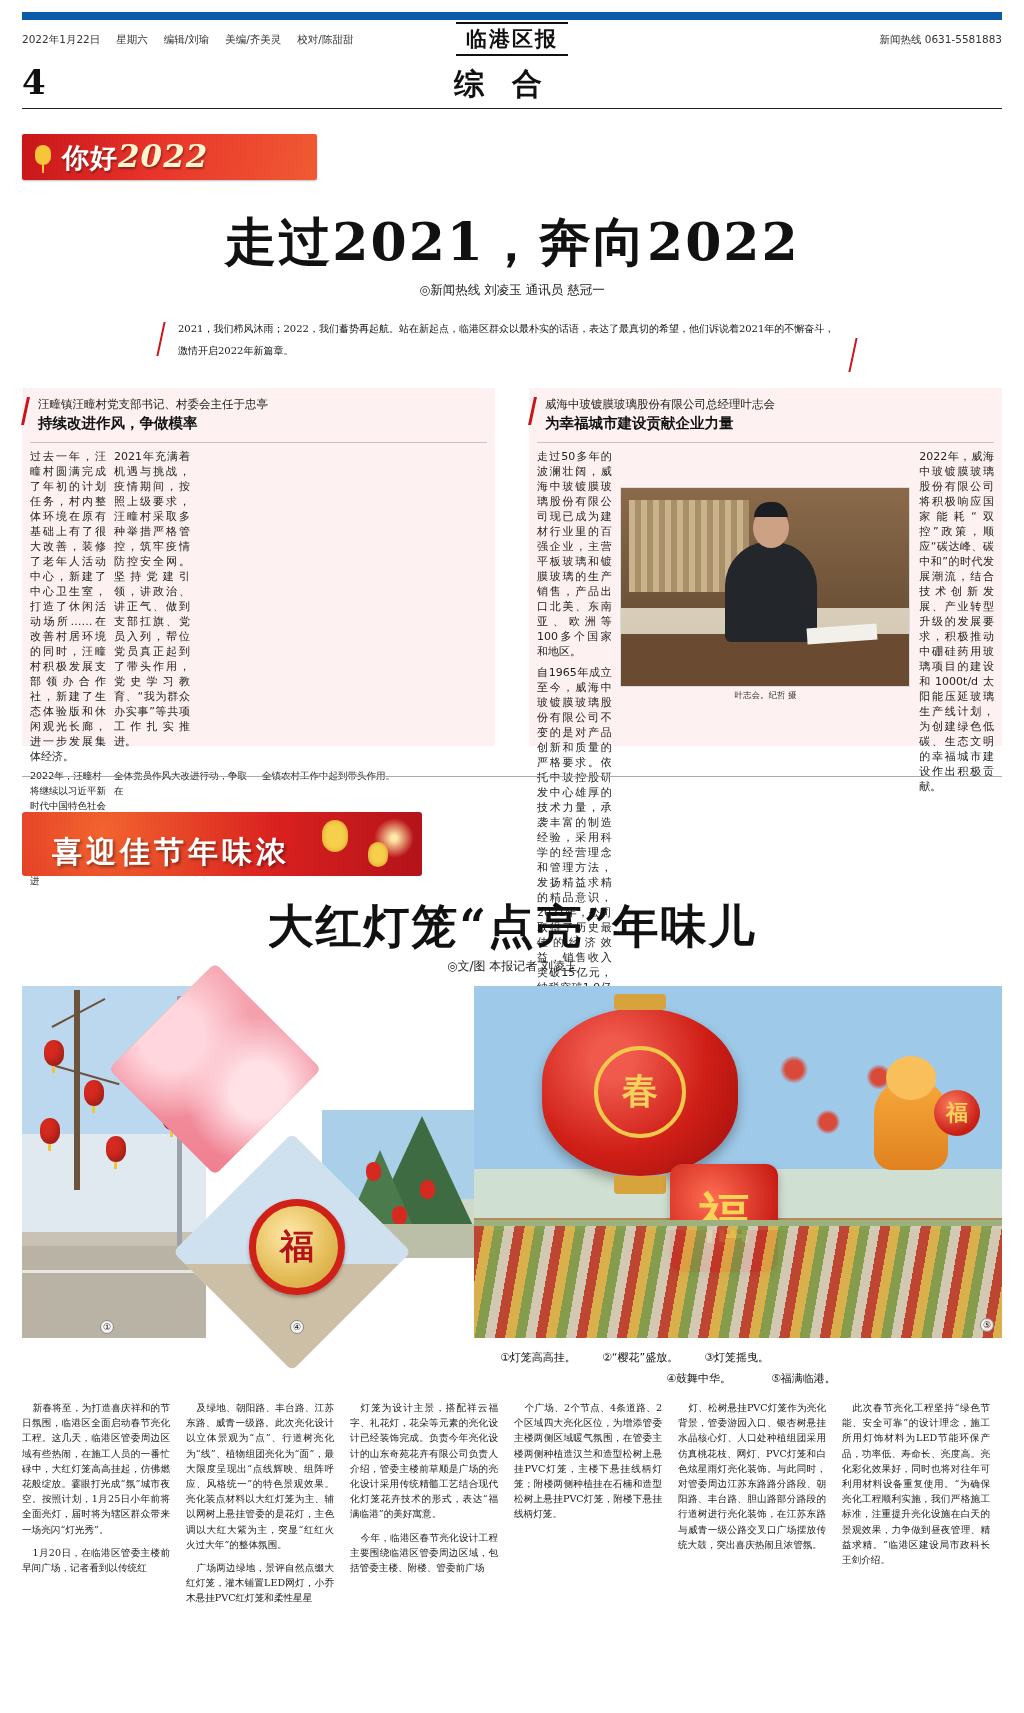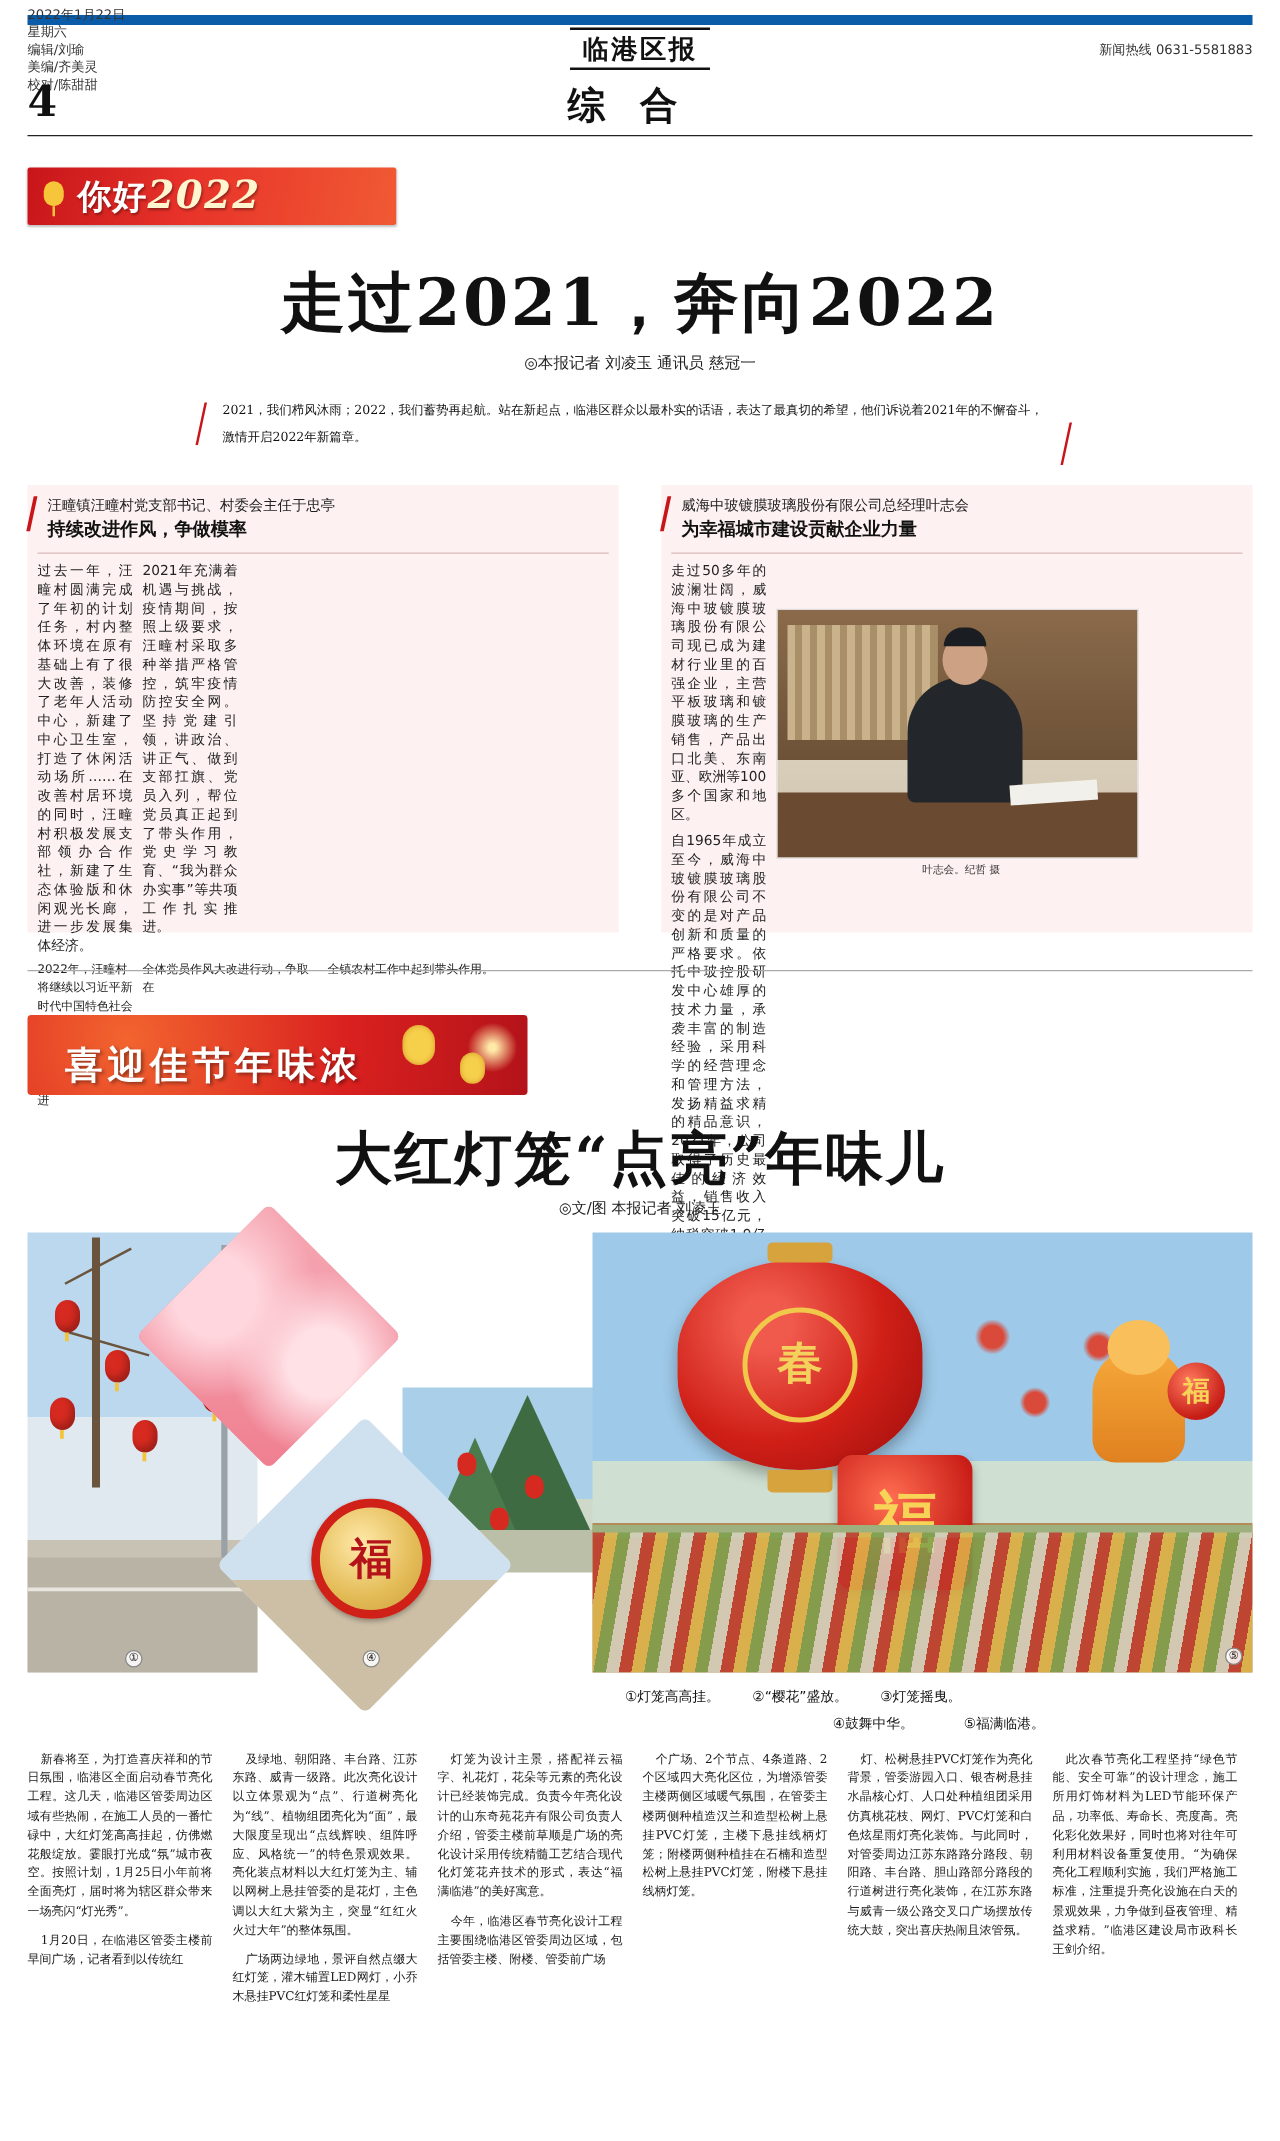--- a/index.html
+++ b/index.html
@@ -14,21 +14,21 @@
   }
   .page { position:relative; width:1024px; height:1713px; }
 
   
   .topbar { position:absolute; left:22px; top:12px; width:980px; height:8px; background:#0b5ca8; }
   .masthead-row {
     position:absolute; left:22px; top:26px; width:980px; height:28px;
     display:flex; align-items:center; justify-content:space-between;
     font-size:10.5px; color:#333;
   }
-  .mh-left { display:flex; gap:0;flex-direction:column; }
+  .mh-left { display:flex; gap:16px; }
   .paper-name {
     position:absolute; left:0; right:0; top:22px; text-align:center;
     font-family:"DejaVu Serif","Liberation Serif",serif;
     font-weight:bold; font-size:21px; letter-spacing:2px; color:#111;
   }
   .paper-name-box {
     display:inline-block; border-top:2px solid #111; border-bottom:2px solid #111;
     padding:1px 10px;
   }
   .rule-thin { position:absolute; left:22px; width:980px; height:1px; background:#222; }
@@ -341,21 +341,21 @@
   <div class="rule-thin" style="top:108px;"></div>
 
   <div class="banner1">
     <div class="lant"></div>
     <div class="txt">
       <span>你好</span><span class="yr">2022</span>
     </div>
   </div>
 
   <div class="headline1">走过2021，奔向2022</div>
-  <div class="byline1">◎本报记者 刘凌玉 通讯员 慈冠一</div>
+  <div class="byline1">◎新闻热线 刘凌玉 通讯员 慈冠一</div>
 
   <div class="lead-bar-l"></div>
   <div class="lead-bar-r"></div>
   <div class="lead1">2021，我们栉风沐雨；2022，我们蓄势再起航。站在新起点，临港区群众以最朴实的话语，表达了最真切的希望，他们诉说着2021年的不懈奋斗，激情开启2022年新篇章。</div>
 
   <div class="panel left">
     <div class="hdr">
       <div class="who">汪疃镇汪疃村党支部书记、村委会主任于忠亭</div>
       <div class="ttl">持续改进作风，争做模率</div>
     </div>
@@ -384,20 +384,21 @@
       </div>
       <div style="width:296px;margin-top:38px;">
         <div class="photo photo2">
           <div class="shelf"></div>
           <div class="desk"></div>
           <div class="man"></div>
           <div class="paper"></div>
         </div>
         <div class="cap">叶志会。纪哲 摄</div>
       </div>
+      <div class="pcol" style="width:76px;">2022年，威海中玻镀膜玻璃股份有限公司将积极响应国家能耗“双控”政策，顺应“碳达峰、碳中和”的时代发展潮流，结合技术创新发展、产业转型升级的发展要求，积极推动中硼硅药用玻璃项目的建设和1000t/d太阳能压延玻璃生产线计划，为创建绿色低碳、生态文明的幸福城市建设作出积极贡献。</div>
     </div>
   </div>
 
   <div class="divider" style="top:776px;"></div>
 
   <div class="banner2">
     <div class="spark"></div>
     <div class="lan a"></div>
     <div class="lan b"></div>
     <div class="txt">喜迎佳节年味浓</div>

